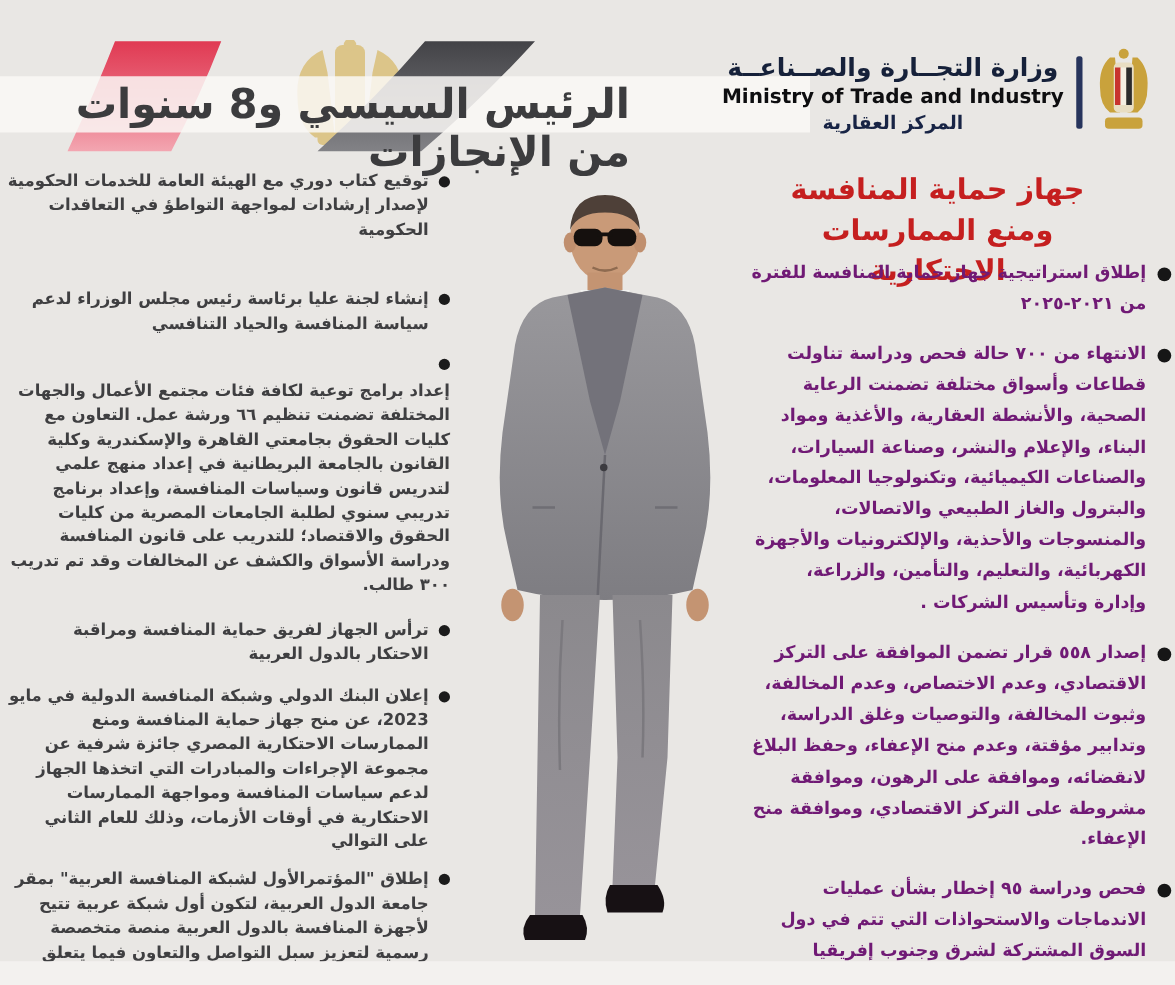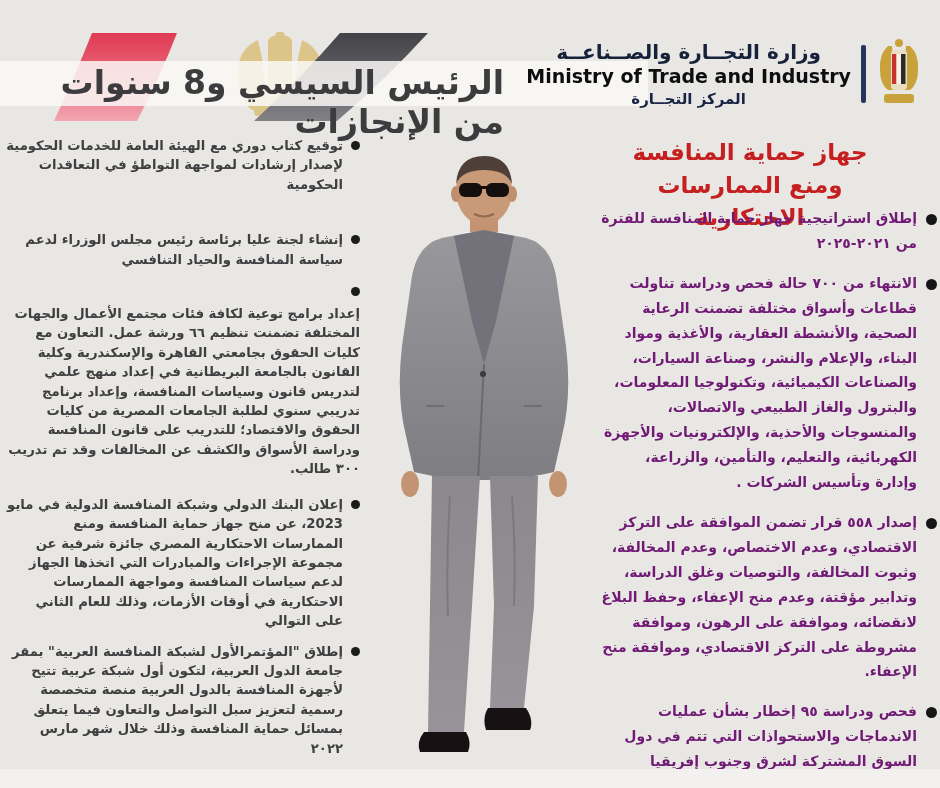--- a/index.html
+++ b/index.html
@@ -11,21 +11,21 @@
   .title-band{position:absolute;left:0;top:61px;width:648px;height:45px;
               background:rgba(250,248,246,.85);z-index:2;}
   .page-title{position:absolute;left:20px;top:63px;width:484px;z-index:3;
               direction:rtl;text-align:right;font-size:33px;font-weight:bold;
               color:#3c3c3e;letter-spacing:0;}
 
   .ministry{position:absolute;right:18px;top:38px;z-index:3;display:flex;
             flex-direction:row;align-items:center;gap:10px;}
   .ministry-text{display:flex;flex-direction:column;align-items:center;text-align:left;}
   .ministry-ar{font-size:20px;font-weight:bold;color:#16213a;direction:rtl;line-height:1.25;}
-  .ministry-en{font-size:19px;font-weight:bold;color:#0e0e10;line-height:1.25;}
+  .ministry-en{font-size:16px;font-weight:bold;color:#0e0e10;line-height:1.25;}
   .ministry-sub{font-size:15px;font-weight:bold;color:#182445;direction:rtl;margin-top:2px;}
   .ministry-bar{width:5px;height:58px;background:#27345c;border-radius:2px;}
 
   
   .right-heading{position:absolute;left:600px;top:136px;width:300px;z-index:3;
                  direction:rtl;text-align:center;color:#c51f1f;font-weight:bold;
                  font-size:23px;line-height:1.42;}
   .rcol{position:absolute;left:600px;top:206px;width:337px;z-index:3;}
   .ritem{display:flex;direction:rtl;gap:9px;margin-bottom:15px;}
   .ritem .dot{flex:none;width:11px;height:11px;border-radius:50%;background:#161616;margin-top:8px;}
@@ -77,21 +77,21 @@
     <path d="M300,1 H388 Q345,48 297,89 H214 Q262,45 300,1 Z" fill="url(#darkg)"></path>
   </svg>
 
   <div class="title-band"></div>
   <div class="page-title">الرئيس السيسي و8 سنوات من الإنجازات</div>
 
   <div class="ministry">
     <div class="ministry-text">
       <div class="ministry-ar">وزارة التجــارة والصــناعــة</div>
       <div class="ministry-en">Ministry of Trade and Industry</div>
-      <div class="ministry-sub">المركز التجــارة</div>
+      <div class="ministry-sub">المركز العقارية</div>
     </div>
     <div class="ministry-bar"></div>
     <svg width="46" height="72" viewBox="0 0 46 72" aria-hidden="true">
       <g fill="#c9a23c">
         <path d="M12,8 q-9,8 -8,24 q0,14 8,20 h8 l-4,-44 z"></path>
         <path d="M34,8 q9,8 8,24 q0,14 -8,20 h-8 l4,-44 z"></path>
         <circle cx="23" cy="5" r="4"></circle>
         <rect x="8" y="56" width="30" height="9" rx="3"></rect>
       </g>
       <rect x="15" y="12" width="16" height="40" rx="4" fill="#e8ddc2"></rect>
@@ -132,20 +132,24 @@
       <p>توقيع كتاب دوري مع الهيئة العامة للخدمات الحكومية لإصدار إرشادات لمواجهة التواطؤ في التعاقدات الحكومية</p>
     </div>
     <div class="litem g2">
       <span class="dot"></span>
       <p>إنشاء لجنة عليا برئاسة رئيس مجلس الوزراء لدعم سياسة المنافسة والحياد التنافسي</p>
     </div>
     <div class="litem g3">
       <span class="dot"></span>
       <p>إعداد برامج توعية لكافة فئات مجتمع الأعمال والجهات المختلفة تضمنت تنظيم ٦٦ ورشة عمل. التعاون مع كليات الحقوق بجامعتي القاهرة والإسكندرية وكلية القانون بالجامعة البريطانية في إعداد منهج علمي لتدريس قانون وسياسات المنافسة، وإعداد برنامج تدريبي سنوي لطلبة الجامعات المصرية من كليات الحقوق والاقتصاد؛ للتدريب على قانون المنافسة ودراسة الأسواق والكشف عن المخالفات وقد تم تدريب ٣٠٠ طالب.</p>
     </div>
+    <div class="litem g4">
+      <span class="dot"></span>
+      <p>ترأس الجهاز لفريق حماية المنافسة ومراقبة الاحتكار بالدول العربية</p>
+    </div>
     <div class="litem g5">
       <span class="dot"></span>
       <p>إعلان البنك الدولي وشبكة المنافسة الدولية في مايو 2023، عن منح جهاز حماية المنافسة ومنع الممارسات الاحتكارية المصري جائزة شرفية عن مجموعة الإجراءات والمبادرات التي اتخذها الجهاز لدعم سياسات المنافسة ومواجهة الممارسات الاحتكارية في أوقات الأزمات، وذلك للعام الثاني على التوالي</p>
     </div>
     <div class="litem">
       <span class="dot"></span>
       <p>إطلاق "المؤتمرالأول لشبكة المنافسة العربية" بمقر جامعة الدول العربية، لتكون أول شبكة عربية تتيح لأجهزة المنافسة بالدول العربية منصة متخصصة رسمية لتعزيز سبل التواصل والتعاون فيما يتعلق بمسائل حماية المنافسة وذلك خلال شهر مارس ٢٠٢٢</p>
     </div>
   </div>
 

